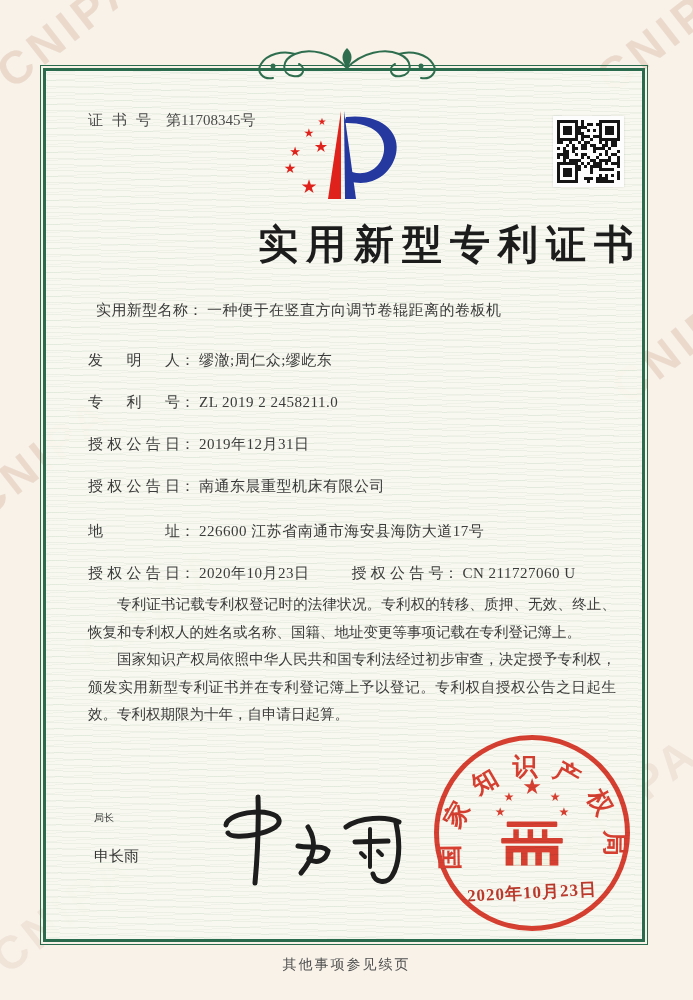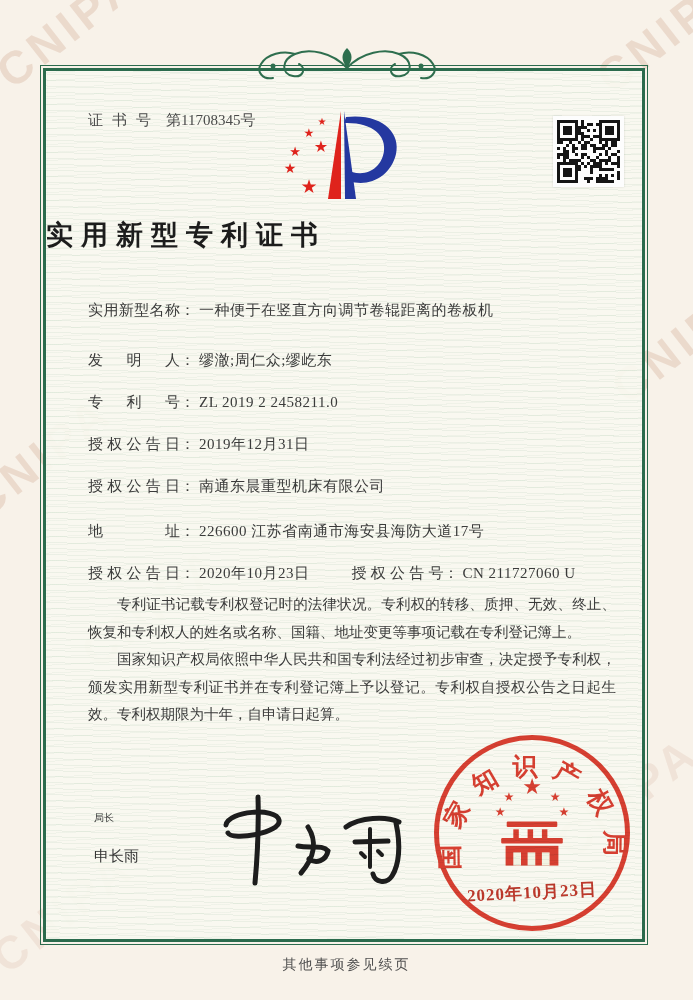--- a/index.html
+++ b/index.html
@@ -33,27 +33,27 @@
   }
   .ornament{position:absolute;left:50%;transform:translateX(-50%);top:40px;z-index:4;}
   
   .cert-no{position:absolute;left:42px;top:40px;font-size:15px;color:#4a4a4a;}
   .cert-no .lbl{letter-spacing:9px;margin-right:6px;}
   .logo{position:absolute;left:50%;transform:translateX(-50%);top:36px;}
   .qr{position:absolute;right:18px;top:45px;width:71px;height:71px;background:#fdfdfd;box-shadow:0 0 2px rgba(0,0,0,0.15);}
   .qr-grid{position:absolute;left:4px;top:4px;width:63px;height:63px;}
   .qr-grid i{position:absolute;width:3px;height:3px;background:#151515;}
   .title{
-    position:absolute;left:0;right:16px;top:146px;text-align:left;
-    font-size:27px;font-weight:bold;letter-spacing:8px;color:#1c1c1c;
+    position:absolute;left:0;right:0;top:146px;text-align:right;
+    font-size:40px;font-weight:bold;letter-spacing:8px;color:#1c1c1c;
   }
   
   .fields{position:absolute;left:42px;right:26px;top:228px;font-size:15px;color:#3b3b3b;}
   .frow{height:42px;display:flex;align-items:flex-start;line-height:22px;}
-  .frow.h50{height:50px;}
+  .frow.h50{height:50px;margin-left:8px;}
   .frow.h45{height:45px;}
   .flabel{display:inline-block;width:92px;text-align:justify;text-align-last:justify;flex:none;}
   .colon{flex:none;margin-right:4px;}
   .fvalue{letter-spacing:0.5px;}
   .grant-pair{display:flex;}
   .grant-pair + .grant-pair{margin-left:42px;}
   
   .paras{position:absolute;left:42px;right:26px;top:520px;font-size:14.5px;line-height:27.5px;text-align:justify;color:#3b3b3b;}
   .paras p{margin:0;text-indent:2em;}
   

